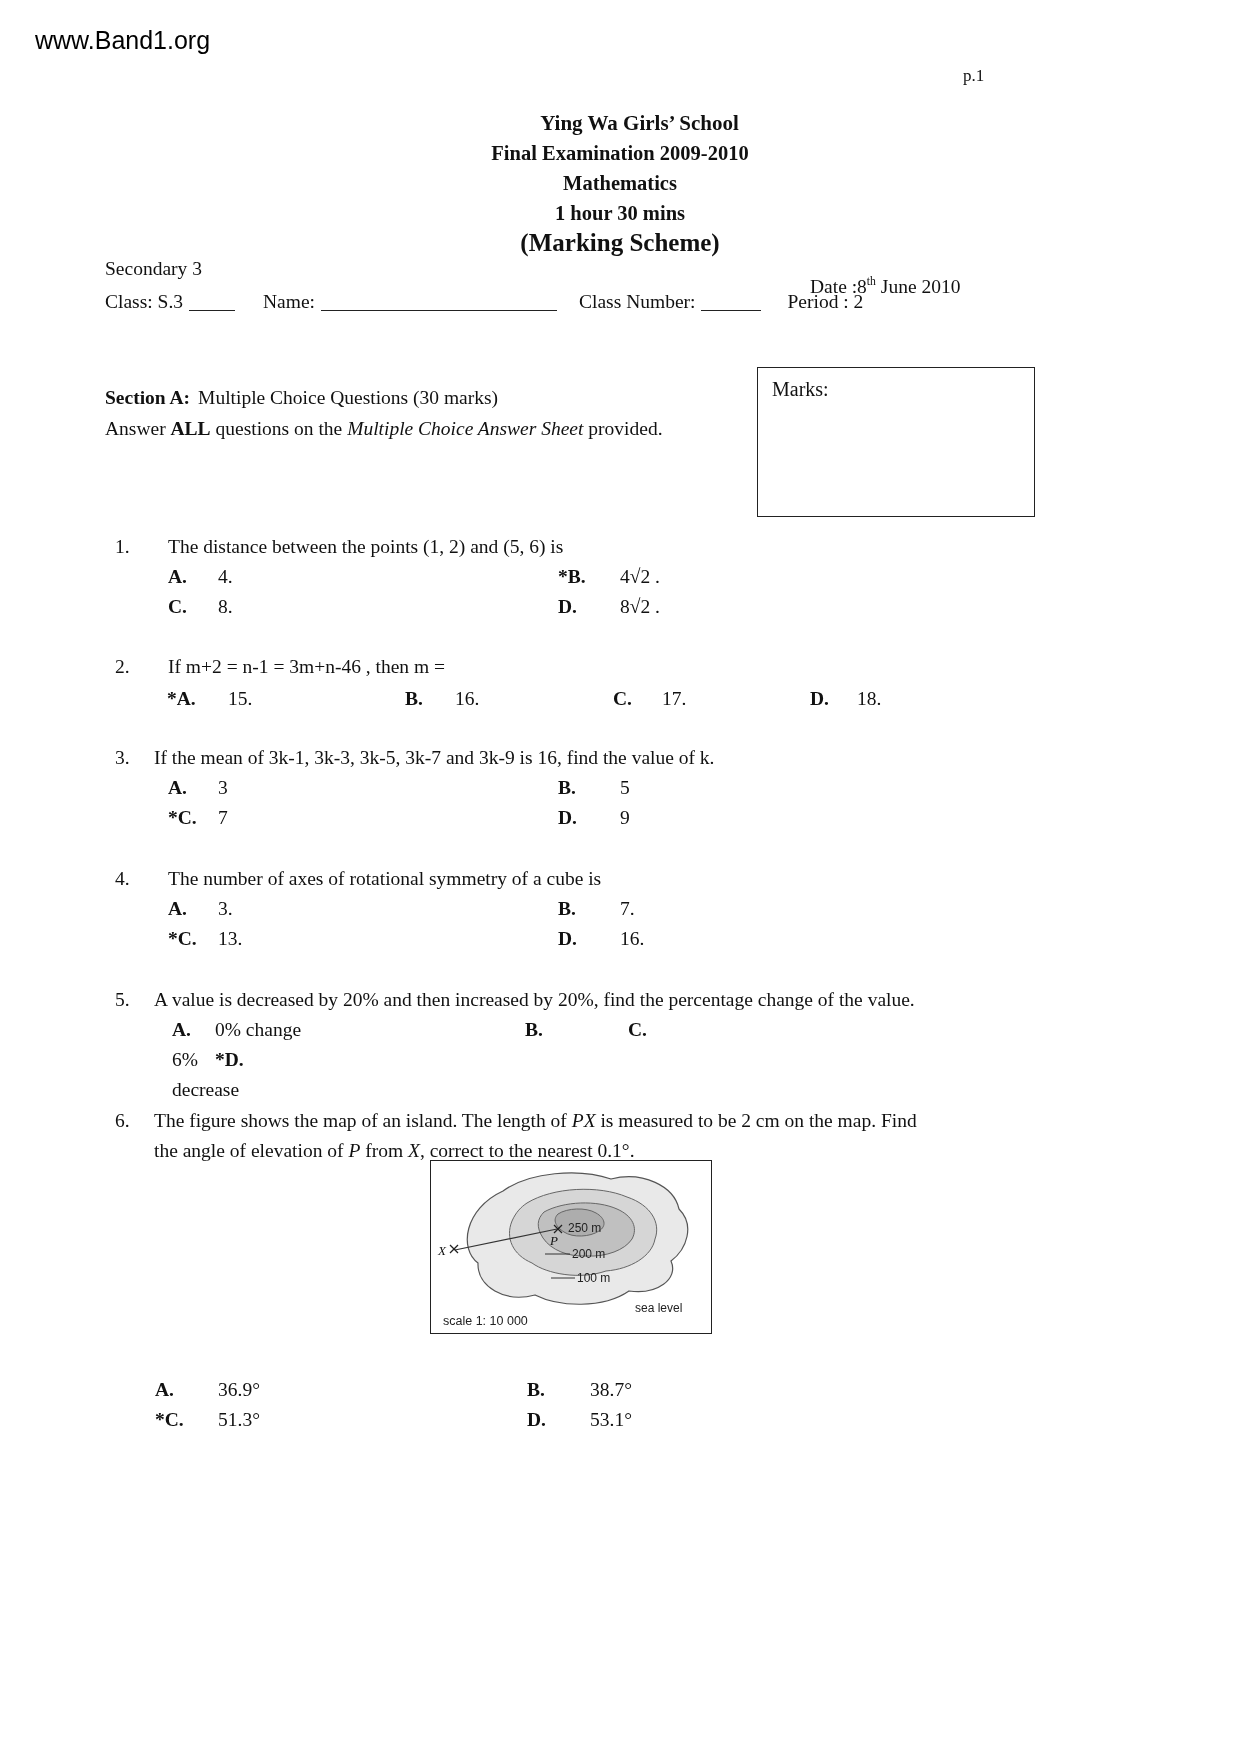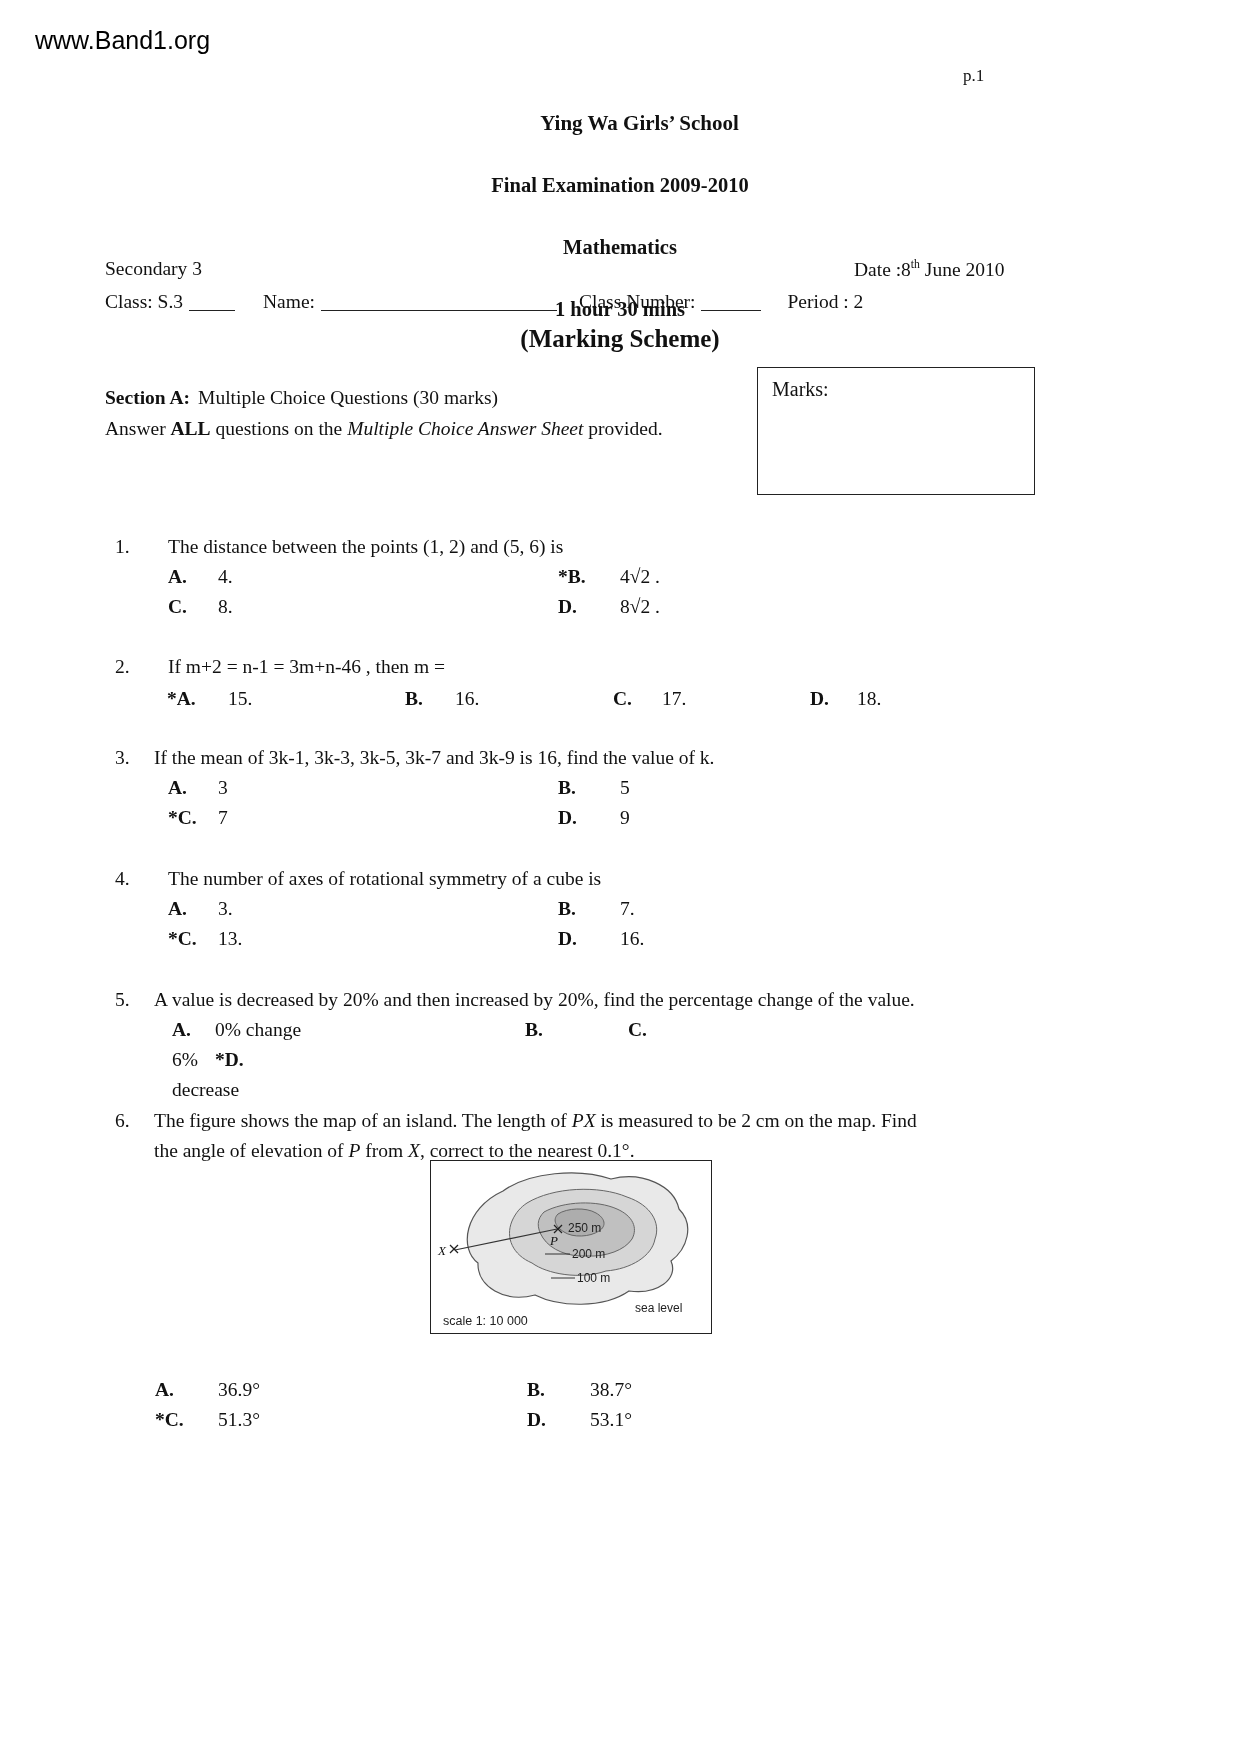--- a/index.html
+++ b/index.html
@@ -9,39 +9,39 @@
     font-family:"Liberation Serif", serif; color:#111; font-size:19.5px;
     overflow:hidden;
     border-radius:19px;
   }
   .watermark { position:absolute; left:35px; top:26px; font-family:"Liberation Sans", sans-serif; font-size:25px; color:#000; }
   .pagenum { position:absolute; left:963px; top:66px; font-size:17px; }
 
   .header { position:absolute; left:0; top:108px; width:100%; text-align:center; font-weight:bold; }
   .header div { line-height:30px; }
   .h-school { font-size:21px;padding-left:39px; }
-  .h-line { font-size:20.5px;margin-top:32px; }
+  .h-line { font-size:20.5px; }
   .h-scheme { font-size:25px; line-height:32px; }
 
   .info-row1 { position:absolute; left:105px; top:258px; width:1030px; }
-  .info-row1 .date { position:absolute; left:705px; top:0;margin-left:44px; }
+  .info-row1 .date { position:absolute; left:705px; top:17px; }
   sup { font-size:60%; vertical-align:super; }
 
   .info-row2 { position:absolute; left:105px; top:291px; width:1030px; white-space:nowrap; }
   .blank { display:inline-block; border-bottom:1.5px solid #222; height:20px; vertical-align:-3px; margin-left:6px; }
   .blank-class { width:46px; margin-right:28px; }
   .blank-name { width:236px; margin-right:22px; }
   .blank-num { width:60px; margin-right:26px; }
 
   .section-a { position:absolute; left:105px; top:382px; line-height:31px; width:640px; }
   .b { font-weight:bold; }
   .i { font-style:italic; }
   .gap-left { margin-left:8px;margin-top:48px; }
 
-  .marks-box { position:absolute; left:757px; top:367px; width:278px; height:128px; border:1.5px solid #222; padding:10px 14px; font-size:20px; }
+  .marks-box { position:absolute; left:757px; top:367px; width:278px; height:150px; border:1.5px solid #222; padding:10px 14px; font-size:20px; }
 
   .question { position:absolute; left:115px; width:1010px; line-height:30px; }
   .q1 { top:532px; } .q2 { top:652px; } .q3 { top:743px; }
   .q4 { top:864px; } .q5 { top:985px; } .q6 { top:1106px; }
 
   .q-row { display:flex; }
   .q-num { flex:0 0 auto; }
   .num-w { width:53px; }
   .num-n { width:39px; }
 

